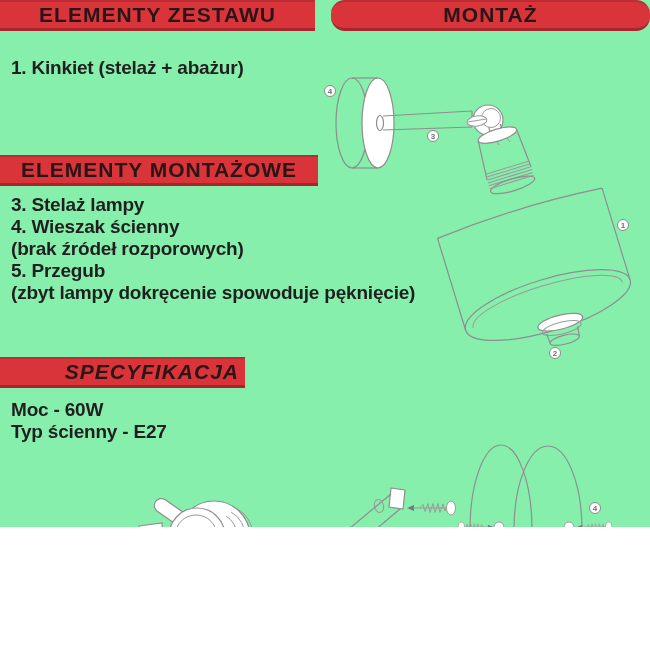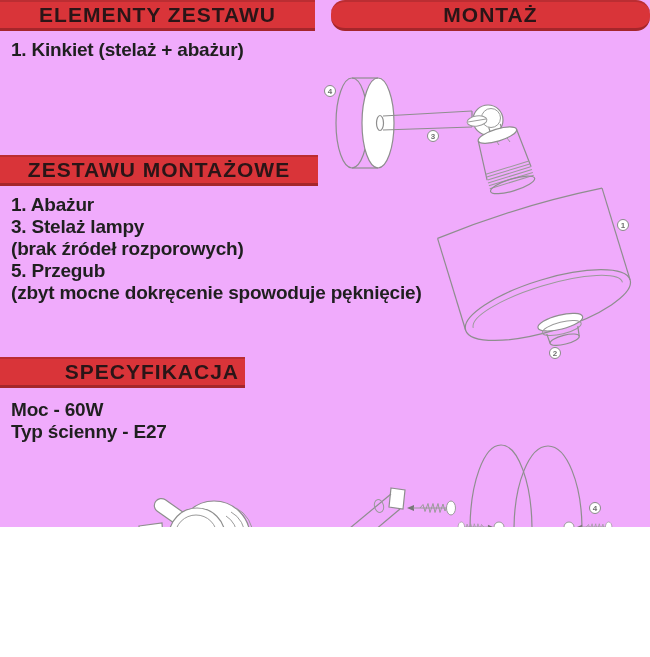--- a/index.html
+++ b/index.html
@@ -1,63 +1,63 @@
 <!DOCTYPE html>
 <html><head>
 <meta charset="utf-8">
 <style>
   html,body{margin:0;padding:0;background:#ffffff;}
   .page{
-    position:relative;width:650px;height:527px;background:#f0abfc;overflow:hidden;
+    position:relative;width:650px;height:527px;background:#86efac;overflow:hidden;
     font-family:"Liberation Sans", sans-serif;color:#1f1f1f;
   }
   .banner{
     position:absolute;box-sizing:border-box;height:31px;
     background:#d93439;border-top:2px solid #bb2d32;border-bottom:3px solid #a5262b;
     color:#2a1517;font-weight:700;font-size:21px;letter-spacing:1px;
     display:flex;align-items:center;justify-content:center;white-space:nowrap;
   }
   .banner-set{left:0;top:3;width:315px;}
   .banner-montaz{left:331px;top:3;width:319px;border-radius:14px;}
   .banner-mounting{left:0;top:155px;width:318px;}
-  .banner-spec{left:0;top:357px;width:245px;justify-content:flex-end;padding-right:6px;}
+  .banner-spec{left:0;top:357px;width:245px;justify-content:flex-end;padding-right:6px;font-style:italic;}
   .textline{
     position:absolute;left:11px;font-size:19px;font-weight:600;letter-spacing:-0.2px;
     color:#1f1f1f;white-space:nowrap;
   }
-  .kinkiet{top:39px;}
+  .kinkiet{top:57px;}
   .list{position:absolute;left:11px;font-size:19px;font-weight:600;letter-spacing:-0.2px;line-height:22px;white-space:nowrap;}
   .list-mounting{top:194px;}
   .list-spec{top:399px;}
   svg.diagram{position:absolute;left:0;top:0;}
   svg .ln{stroke:#8e8e8e;stroke-width:1.2;fill:none;}
   svg .thin{stroke:#9a9a9a;stroke-width:1;fill:none;}
   svg .fillw{fill:#ffffff;}
   svg .callout-circle{stroke:#8a8a8a;stroke-width:1;fill:#ffffff;}
   svg .callout-num{fill:#6f6f6f;font-family:"Liberation Sans",sans-serif;font-size:8px;font-weight:600;text-anchor:middle;}
   svg .arrowhead{fill:#777777;stroke:none;}
 </style>
 </head>
 <body>
 
 <div class="page">
 
   <div class="banner banner-set">ELEMENTY ZESTAWU</div>
   <div class="banner banner-montaz">MONTAŻ</div>
-  <div class="banner banner-mounting">ZESTAWU MONTAŻOWE</div>
+  <div class="banner banner-mounting">ELEMENTY MONTAŻOWE</div>
   <div class="banner banner-spec">SPECYFIKACJA</div>
 
   <div class="textline kinkiet">1. Kinkiet (stelaż + abażur)</div>
 
   <div class="list list-mounting">
-    <div>1. Abażur</div>
     <div>3. Stelaż lampy</div>
+    <div>4. Wieszak ścienny</div>
     <div>(brak źródeł rozporowych)</div>
     <div>5. Przegub</div>
-    <div>(zbyt mocne dokręcenie spowoduje pęknięcie)</div>
+    <div>(zbyt lampy dokręcenie spowoduje pęknięcie)</div>
   </div>
 
   <div class="list list-spec">
     <div>Moc - 60W</div>
     <div>Typ ścienny - E27</div>
   </div>
 
   <svg class="diagram" width="650" height="657" viewBox="0 0 650 657">
     <defs>
       <g id="screw">

